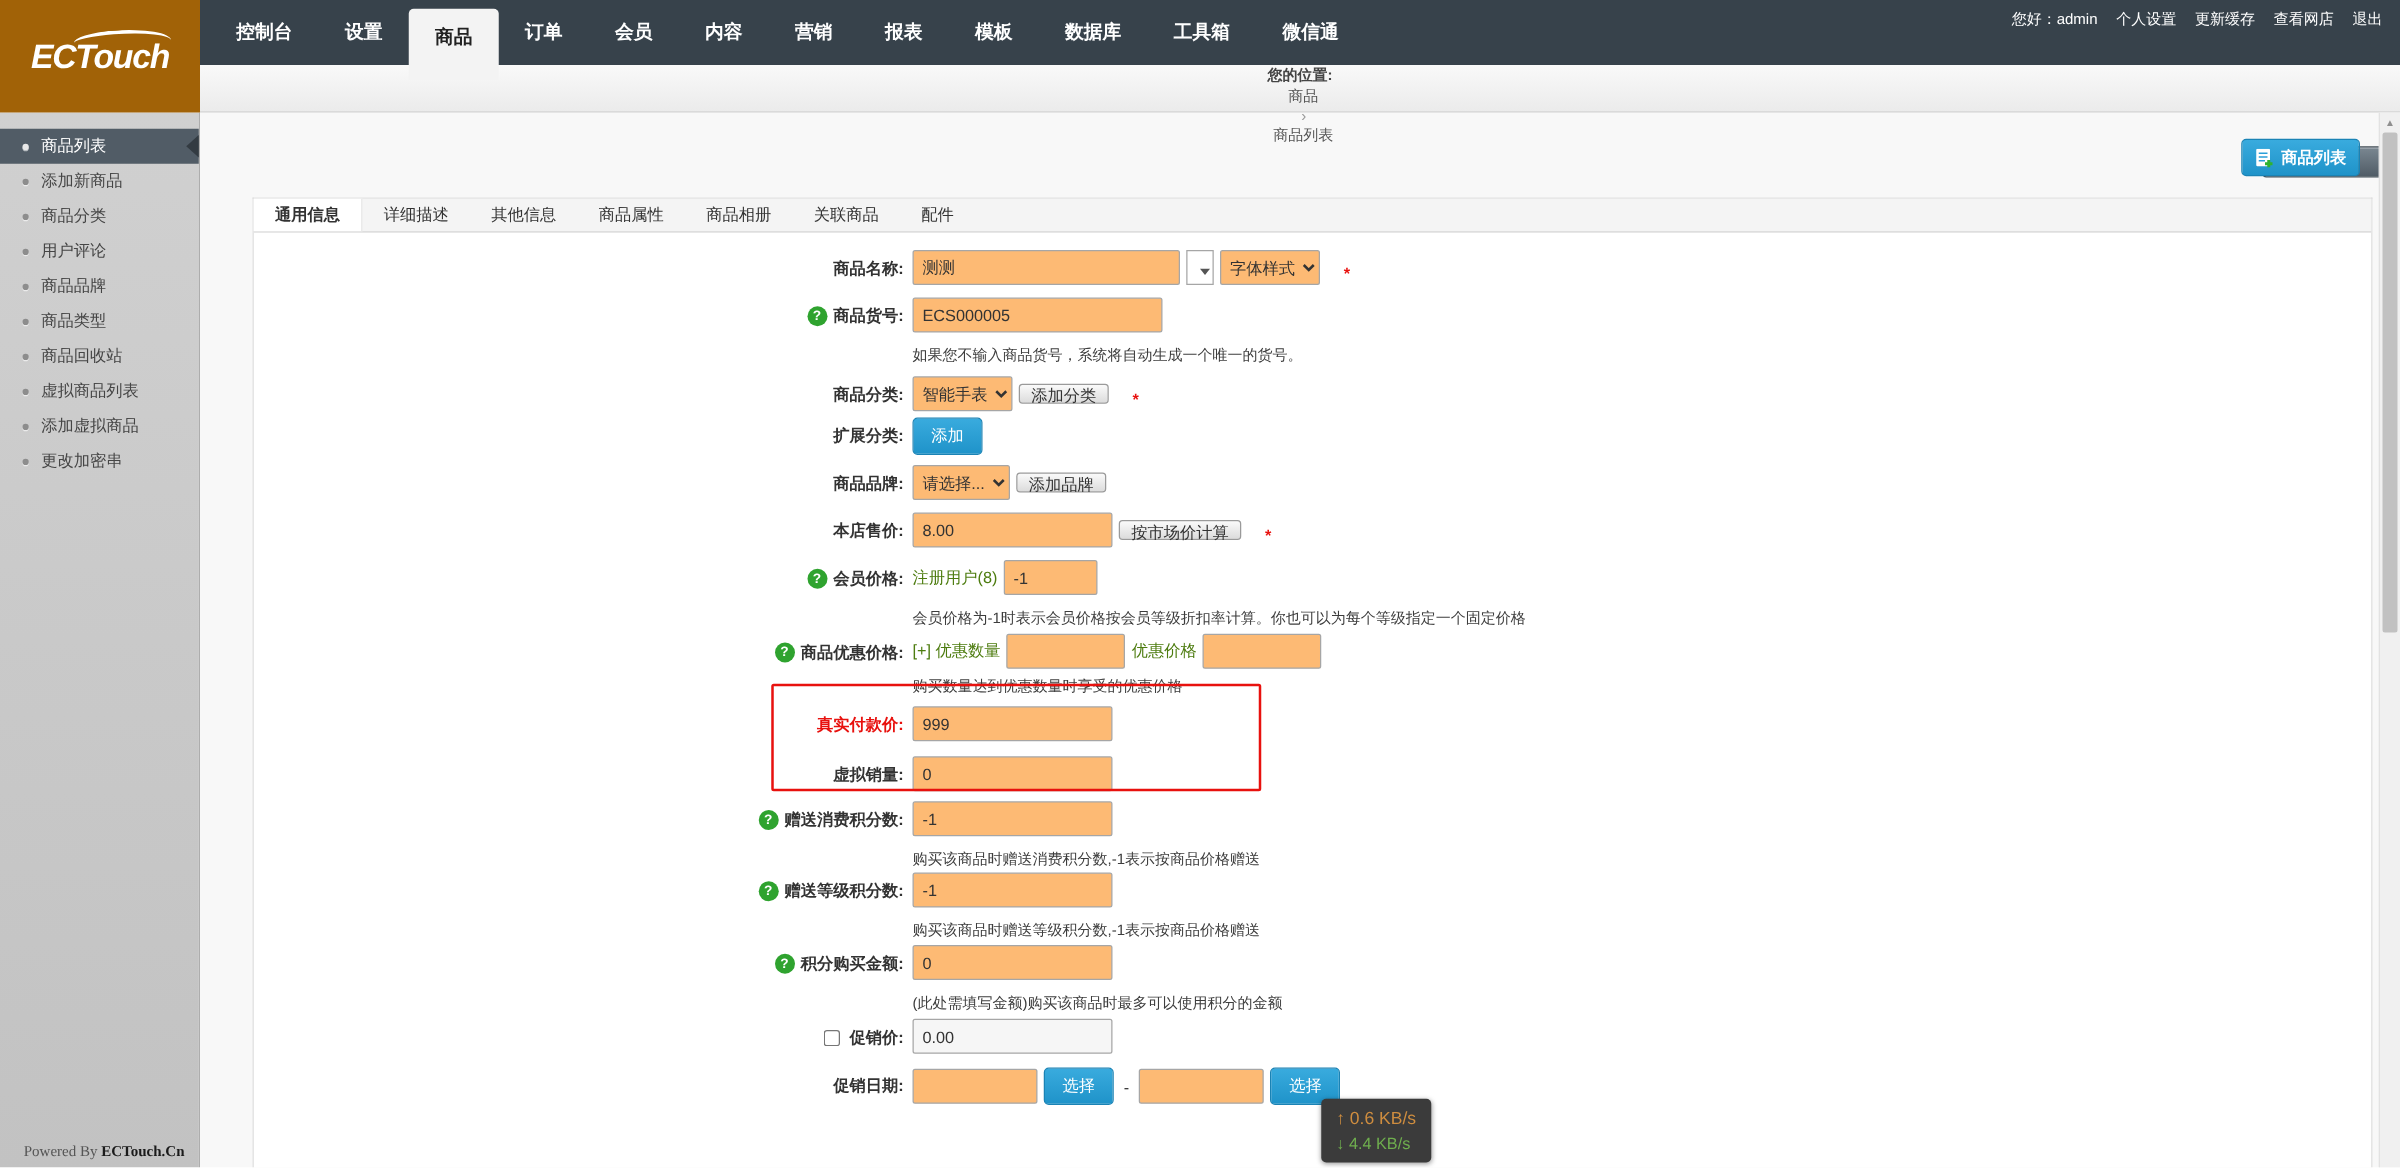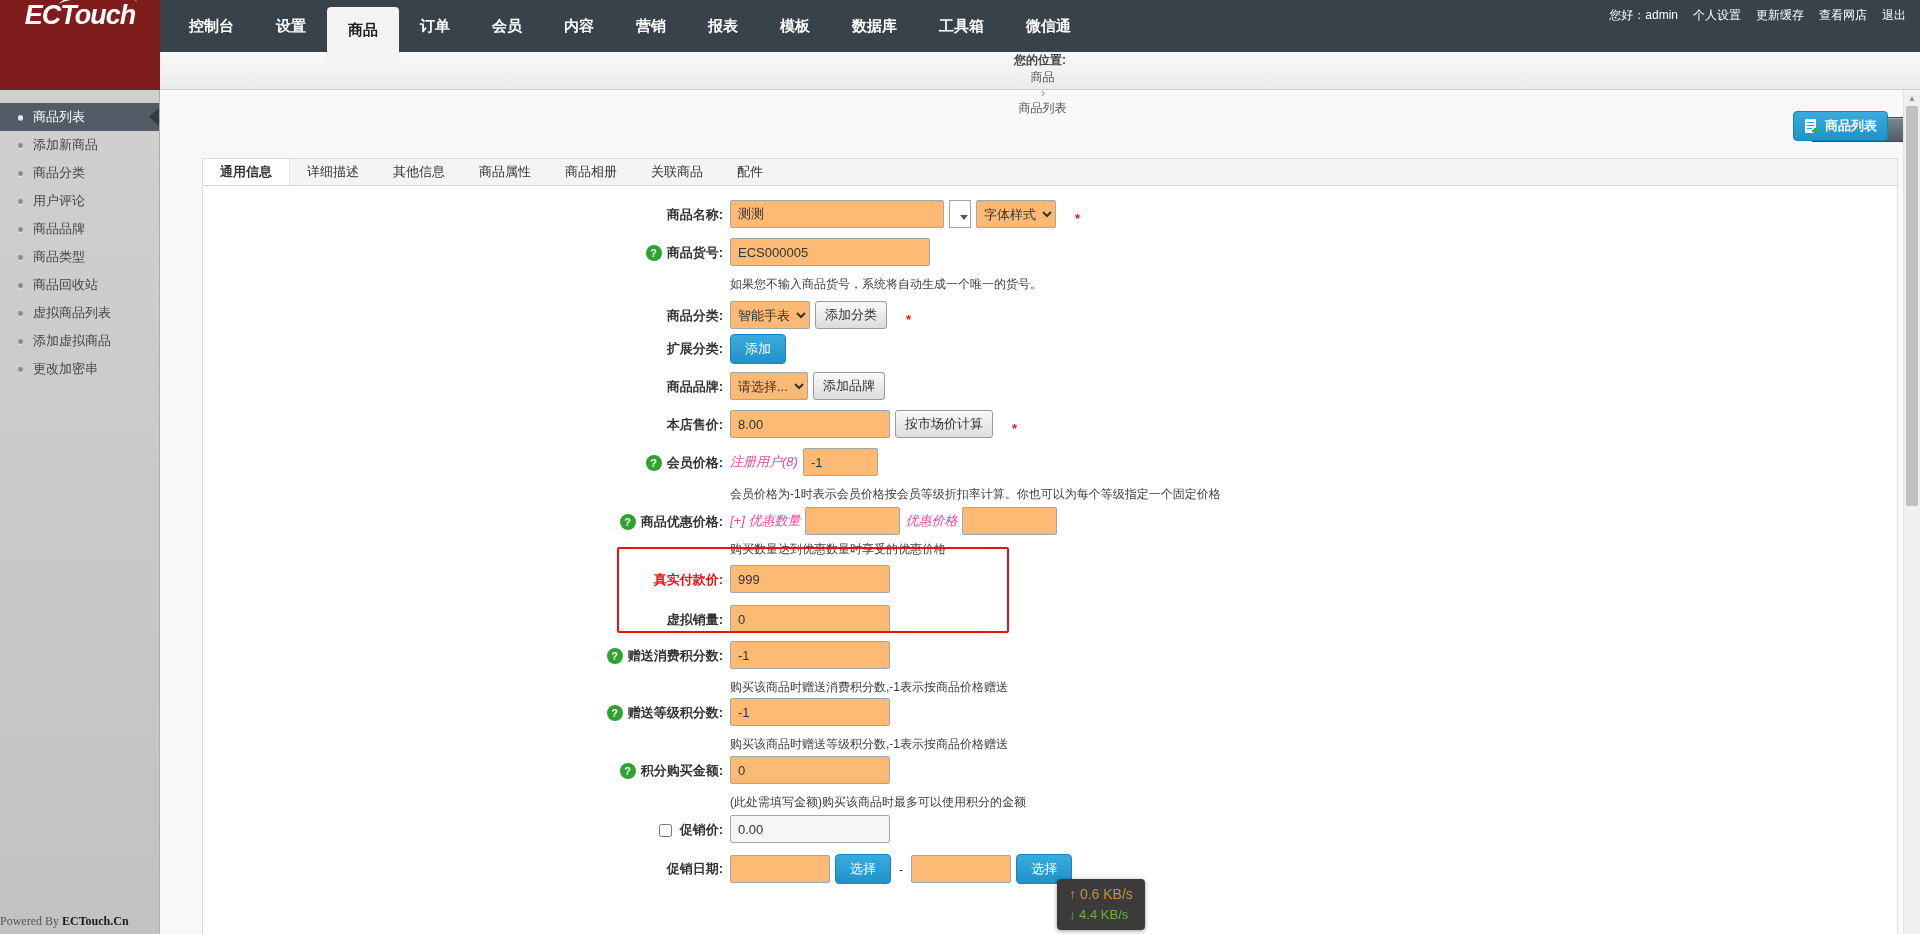--- a/index.html
+++ b/index.html
@@ -2,22 +2,22 @@
 <html><head>
 <meta charset="utf-8">
 <style>
   * { margin:0; padding:0; box-sizing:border-box; }
   html,body { width:1920px; height:934px; overflow:hidden; background:#fff;
               font-family:"Liberation Sans","DejaVu Sans",sans-serif; }
   body { position:relative; }
 
   
   .header { position:absolute; left:0; top:0; width:1920px; height:52px; background:#37424b; z-index:5; }
-  .logo-block { position:absolute; left:0; top:0; width:160px; height:90px; background:#7f1d1d; z-index:7;
-                display:flex; align-items:flex-start; justify-content:center; }
+  .logo-block { position:absolute; left:0; top:0; width:160px; height:90px; background:#a16207; z-index:7;
+                display:flex; align-items:center; justify-content:center; }
   .logo { color:#fff; font-size:27px; font-weight:bold; font-style:italic; letter-spacing:-1px; position:relative; }
   .logo::before { content:""; position:absolute; left:34px; top:-6px; width:78px; height:16px;
                   border-top:3px solid #fff; border-radius:50% 70% 0 0; transform:rotate(-4deg); }
   .nav { position:absolute; left:168px; top:0; height:52px; display:flex; z-index:8; }
   .nav-item { padding:0 21px; line-height:52px; color:#fff; font-size:15px; font-weight:bold; cursor:pointer; white-space:nowrap; }
   .nav-item.active { background:#f3f3f3; color:#222; margin-top:7px; height:57px; line-height:45px; border-radius:4px 4px 0 0; }
   .user-links { position:absolute; top:7px; right:14px; display:flex; gap:15px; color:#fff; font-size:12px; z-index:9; }
   .user-links span { cursor:pointer; }
 
   
@@ -35,21 +35,21 @@
   .sidebar { position:absolute; left:0; top:90px; width:160px; height:844px;
              background:linear-gradient(180deg,#d0d0d0,#c2c2c2); border-right:1px solid #adadad; z-index:2; }
   .side-list { padding-top:13px; }
   .side-item { height:28px; display:flex; align-items:center; gap:10px; padding-left:18px;
                font-size:13px; color:#454545; cursor:pointer; position:relative; }
   .bullet { width:5px; height:5px; border-radius:50%; background:#8d8d8d; box-shadow:0 1px 0 rgba(255,255,255,.6); }
   .side-item.active { background:#515c66; color:#fff; }
   .side-item.active .bullet { background:#e8e8e8; }
   .side-item.active::after { content:""; position:absolute; right:0; top:50%; margin-top:-9px;
                              border:9px solid transparent; border-left:0; border-right:10px solid #333b42; }
-  .side-footer { position:absolute; left:0; bottom:5px; font-family:"Liberation Serif","DejaVu Serif",serif;
+  .side-footer { position:absolute; left:19px; bottom:5px; font-family:"Liberation Serif","DejaVu Serif",serif;
                  font-size:12px; color:#555; }
   .side-footer b { color:#1b1b1b; }
 
   
   .content { position:absolute; left:160px; top:90px; width:1760px; height:844px; background:#f8f8f8; }
   .list-button { position:absolute; top:21px; right:32px; display:flex; align-items:center; gap:6px;
                  background:linear-gradient(#39abde,#1f93c9); color:#fff; font-size:13px; font-weight:bold;
                  border:1px solid #1a83b5; border-radius:4px; padding:5px 10px; cursor:pointer; z-index:4; }
   .panel { position:absolute; left:42px; top:68px; width:1696px; height:776px; background:#fff;
            border:1px solid #ddd; border-bottom:none; }
@@ -66,27 +66,27 @@
   .fld { display:flex; align-items:center; gap:5px; flex-wrap:wrap; margin-left:7px; width:1100px; }
   .hint { width:100%; font-size:12px; color:#3d3d3d; font-weight:normal; margin-top:4px; line-height:18px; }
   .qicon { width:16px; height:16px; border-radius:50%; background:#2fa32f; color:#fff; font-size:11px; font-weight:bold;
            display:inline-flex; align-items:center; justify-content:center; flex:0 0 16px; }
   .req { color:#e8110e; font-weight:bold; font-size:13px; margin-left:14px; padding-top:8px; }
   .ipt { height:28px; border:1px solid #a6a6a6; border-radius:2px; padding:0 7px; font-size:13px; color:#333;
          font-family:inherit; background:#fdba74; }
   .ipt.gray { background:#f6f6f6; }
   .w214{width:214px} .w200{width:200px} .w160{width:160px} .w95{width:95px} .w75{width:75px} .w100{width:100px}
   select.ipt { padding:0 3px; }
-  .gbtn { height:28px; border:1px solid #9a9a9a; border-radius:3px; background:linear-gradient(#fafafa,#dcdcdc);
+  .gbtn { height:16px; border:1px solid #9a9a9a; border-radius:3px; background:linear-gradient(#fafafa,#dcdcdc);
           font-size:13px; color:#333; padding:0 9px; cursor:pointer; font-family:inherit; }
   .bbtn { height:30px; border:1px solid #1a83b5; border-radius:4px; background:linear-gradient(#39abde,#1f93c9);
           color:#fff; font-size:13px; padding:0 14px; cursor:pointer; font-family:inherit; }
   .color-pick { width:22px; height:28px; border:1px solid #a6a6a6; background:#fff; position:relative; cursor:pointer; }
   .color-pick .cp-arrow { position:absolute; right:2px; bottom:3px; border:4px solid transparent; border-top:5px solid #555; }
-  .plain { font-size:13px; color:#ec4899; font-weight:normal;font-style:italic; }
+  .plain { font-size:13px; color:#4d7c0f; font-weight:normal; }
   .dash { font-size:13px; color:#333; margin:0 3px; }
   .chk { width:13px; height:13px; margin-right:3px; }
 
   
   .r1{margin-bottom:10px}.r2{margin-bottom:8px}.r3{margin-bottom:5px}.r4{margin-bottom:8px}
   .r5{margin-bottom:10px}.r6{margin-bottom:10px}.r7{margin-bottom:4px}.r8{margin-bottom:9px}
   .r9{margin-bottom:11px}.r10{margin-bottom:12px}.r11{margin-bottom:8px}.r12{margin-bottom:2px}
   .r13{margin-bottom:3px}.r14{margin-bottom:4px}.r15{margin-bottom:11px}.r16{margin-bottom:11px}
   .hint.clip { margin-top:2px; line-height:14px; }
 

